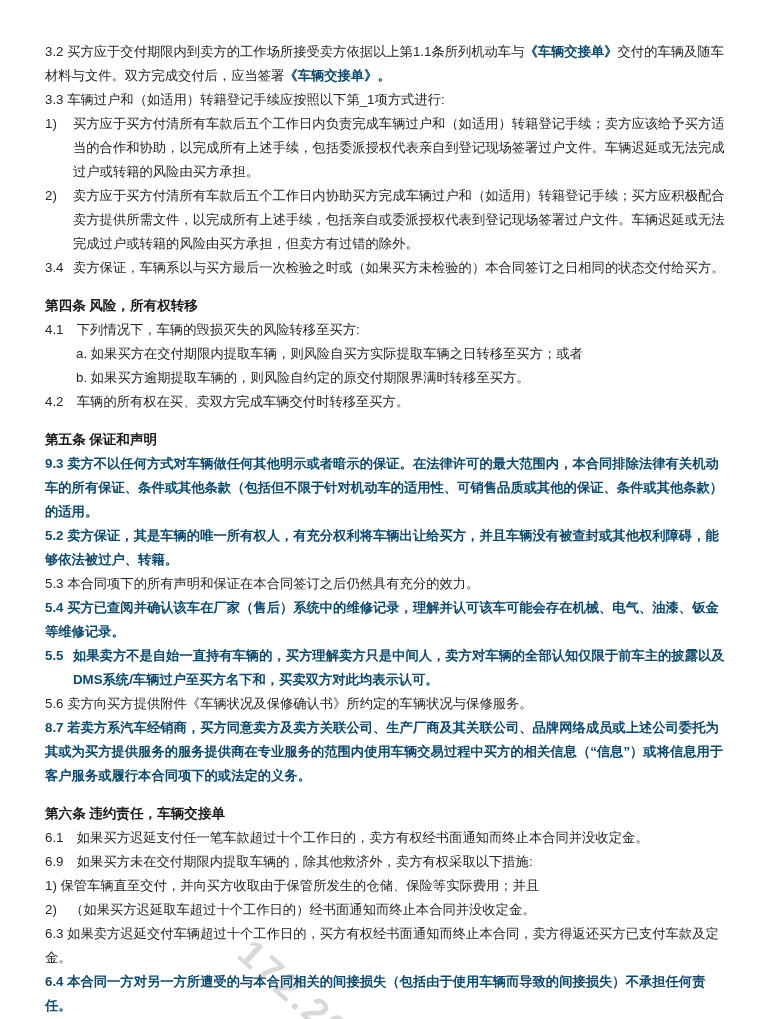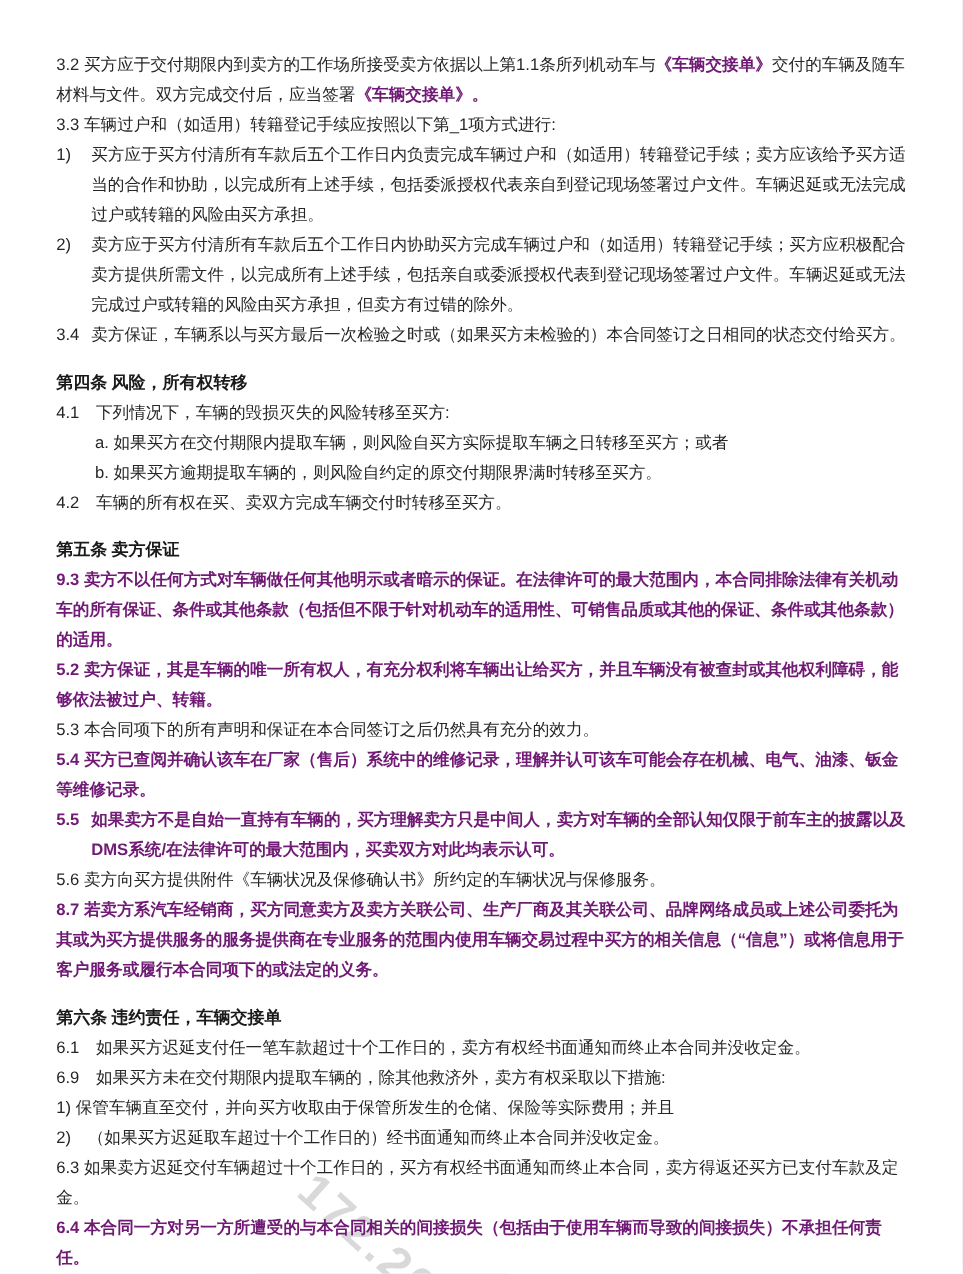--- a/index.html
+++ b/index.html
@@ -13,21 +13,21 @@
     color:#262626;
     font-size:13.3px;
     line-height:24px;
     box-sizing:border-box;
   }
   .content {
     position:relative; z-index:1;
     padding:40px 42px 0 45px;
   }
   .para { margin:0; }
-  .b, .bold { font-weight:bold; color:#701a75; }
+  .b, .bold { font-weight:bold; color:#0c4a6e; }
   .sec-h {
     margin:14px 0 0 0;
     font-size:13.6px;
     font-weight:bold;
     color:#1a1a1a;
     line-height:24px;
     font-family:Liberation Serif, serif;
   }
   .hang { display:grid; grid-template-columns:28px 1fr; }
   .hang .num { display:block; }
@@ -75,28 +75,28 @@
         <span class="line">卖方保证，车辆系以与买方最后一次检验之时或（如果买方未检验的）本合同签订之日相同的状态交付给买方。</span>
       </span>
     </div>
 
     <h2 class="sec-h">第四条 风险，所有权转移</h2>
     <p class="para">4.1　下列情况下，车辆的毁损灭失的风险转移至买方:</p>
     <p class="para sub">a. 如果买方在交付期限内提取车辆，则风险自买方实际提取车辆之日转移至买方；或者</p>
     <p class="para sub">b. 如果买方逾期提取车辆的，则风险自约定的原交付期限界满时转移至买方。</p>
     <p class="para">4.2　车辆的所有权在买、卖双方完成车辆交付时转移至买方。</p>
 
-    <h2 class="sec-h">第五条 卖方保证</h2>
+    <h2 class="sec-h">第五条 保证和声明</h2>
     <p class="para bold">9.3 卖方不以任何方式对车辆做任何其他明示或者暗示的保证。在法律许可的最大范围内，本合同排除法律有关机动车的所有保证、条件或其他条款（包括但不限于针对机动车的适用性、可销售品质或其他的保证、条件或其他条款）的适用。</p>
     <p class="para bold">5.2 卖方保证，其是车辆的唯一所有权人，有充分权利将车辆出让给买方，并且车辆没有被查封或其他权利障碍，能够依法被过户、转籍。</p>
     <p class="para">5.3 本合同项下的所有声明和保证在本合同签订之后仍然具有充分的效力。</p>
     <p class="para bold">5.4 买方已查阅并确认该车在厂家（售后）系统中的维修记录，理解并认可该车可能会存在机械、电气、油漆、钣金等维修记录。</p>
     <div class="para hang bold">
       <span class="num">5.5</span>
-      <span class="txt">如果卖方不是自始一直持有车辆的，买方理解卖方只是中间人，卖方对车辆的全部认知仅限于前车主的披露以及DMS系统/在法律许可的最大范围内，买卖双方对此均表示认可。</span>
+      <span class="txt">如果卖方不是自始一直持有车辆的，买方理解卖方只是中间人，卖方对车辆的全部认知仅限于前车主的披露以及DMS系统/车辆过户至买方名下和，买卖双方对此均表示认可。</span>
     </div>
     <p class="para">5.6 卖方向买方提供附件《车辆状况及保修确认书》所约定的车辆状况与保修服务。</p>
     <p class="para bold">8.7 若卖方系汽车经销商，买方同意卖方及卖方关联公司、生产厂商及其关联公司、品牌网络成员或上述公司委托为其或为买方提供服务的服务提供商在专业服务的范围内使用车辆交易过程中买方的相关信息（“信息”）或将信息用于客户服务或履行本合同项下的或法定的义务。</p>
 
     <h2 class="sec-h">第六条 违约责任，车辆交接单</h2>
     <p class="para">6.1　如果买方迟延支付任一笔车款超过十个工作日的，卖方有权经书面通知而终止本合同并没收定金。</p>
     <p class="para">6.9　如果买方未在交付期限内提取车辆的，除其他救济外，卖方有权采取以下措施:</p>
     <p class="para">1) 保管车辆直至交付，并向买方收取由于保管所发生的仓储、保险等实际费用；并且</p>
     <p class="para">2)　（如果买方迟延取车超过十个工作日的）经书面通知而终止本合同并没收定金。</p>
     <p class="para">6.3 如果卖方迟延交付车辆超过十个工作日的，买方有权经书面通知而终止本合同，卖方得返还买方已支付车款及定金。</p>

